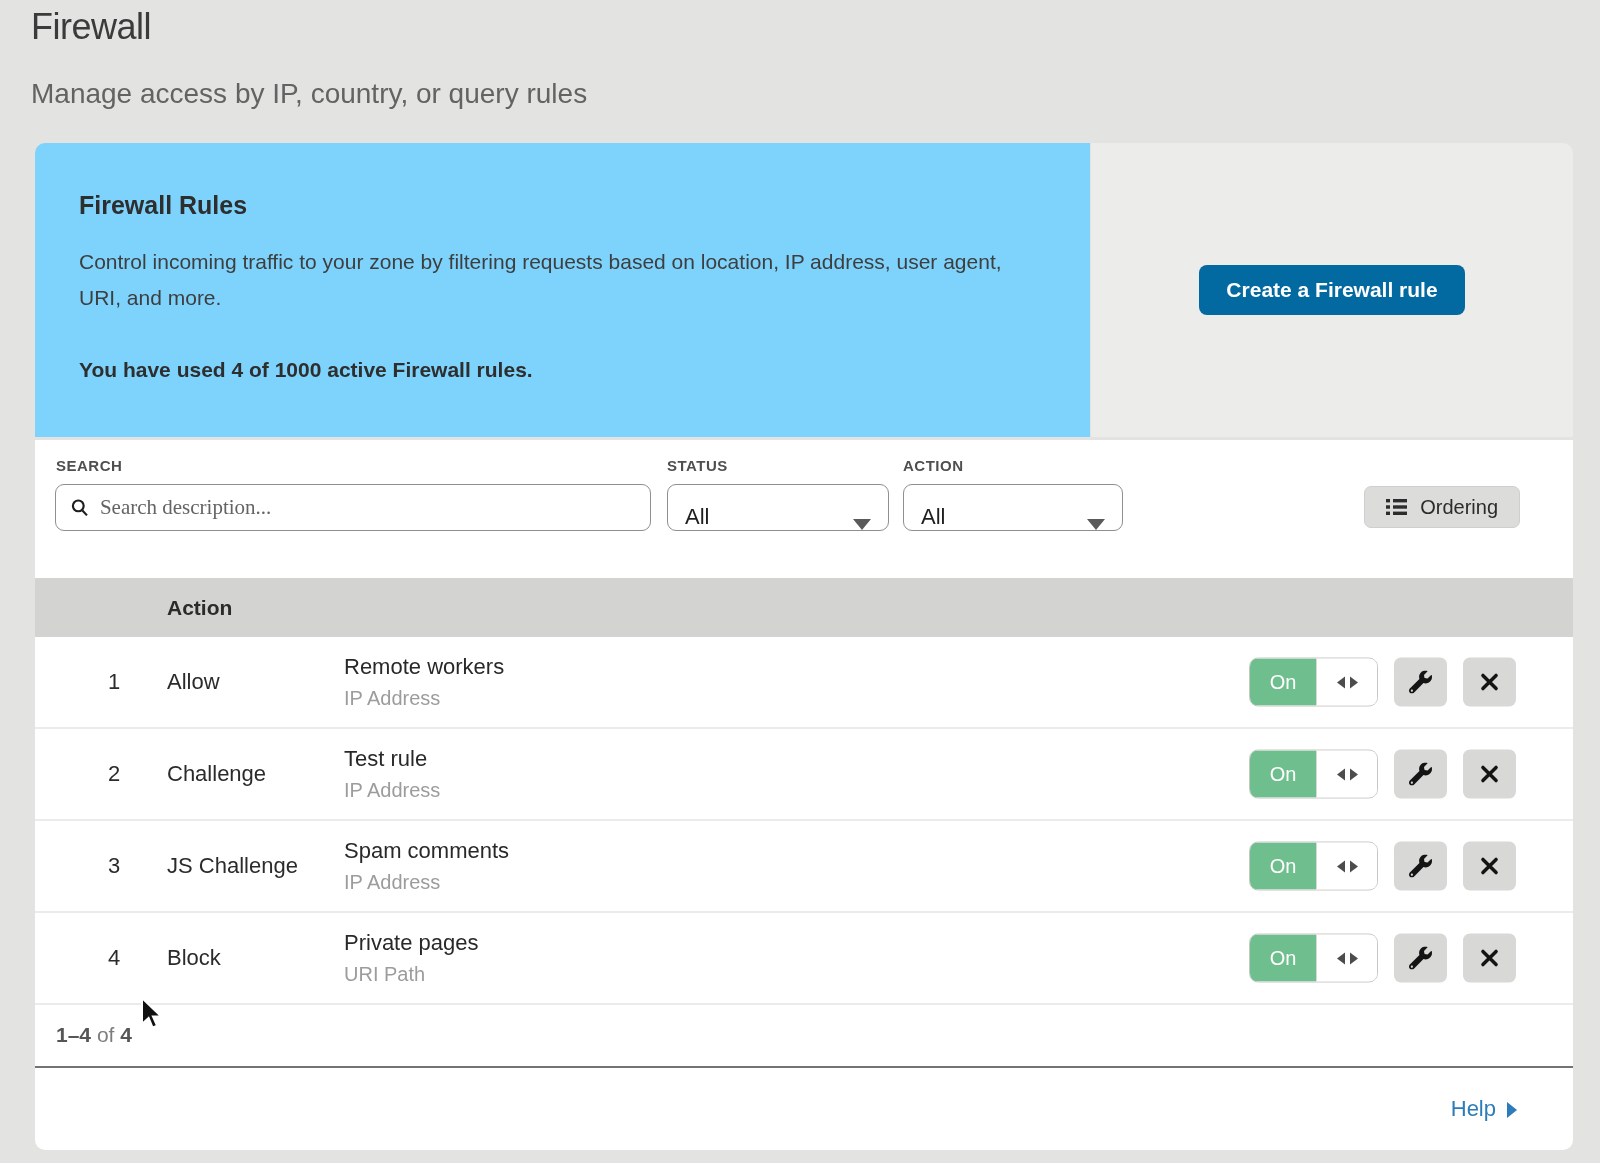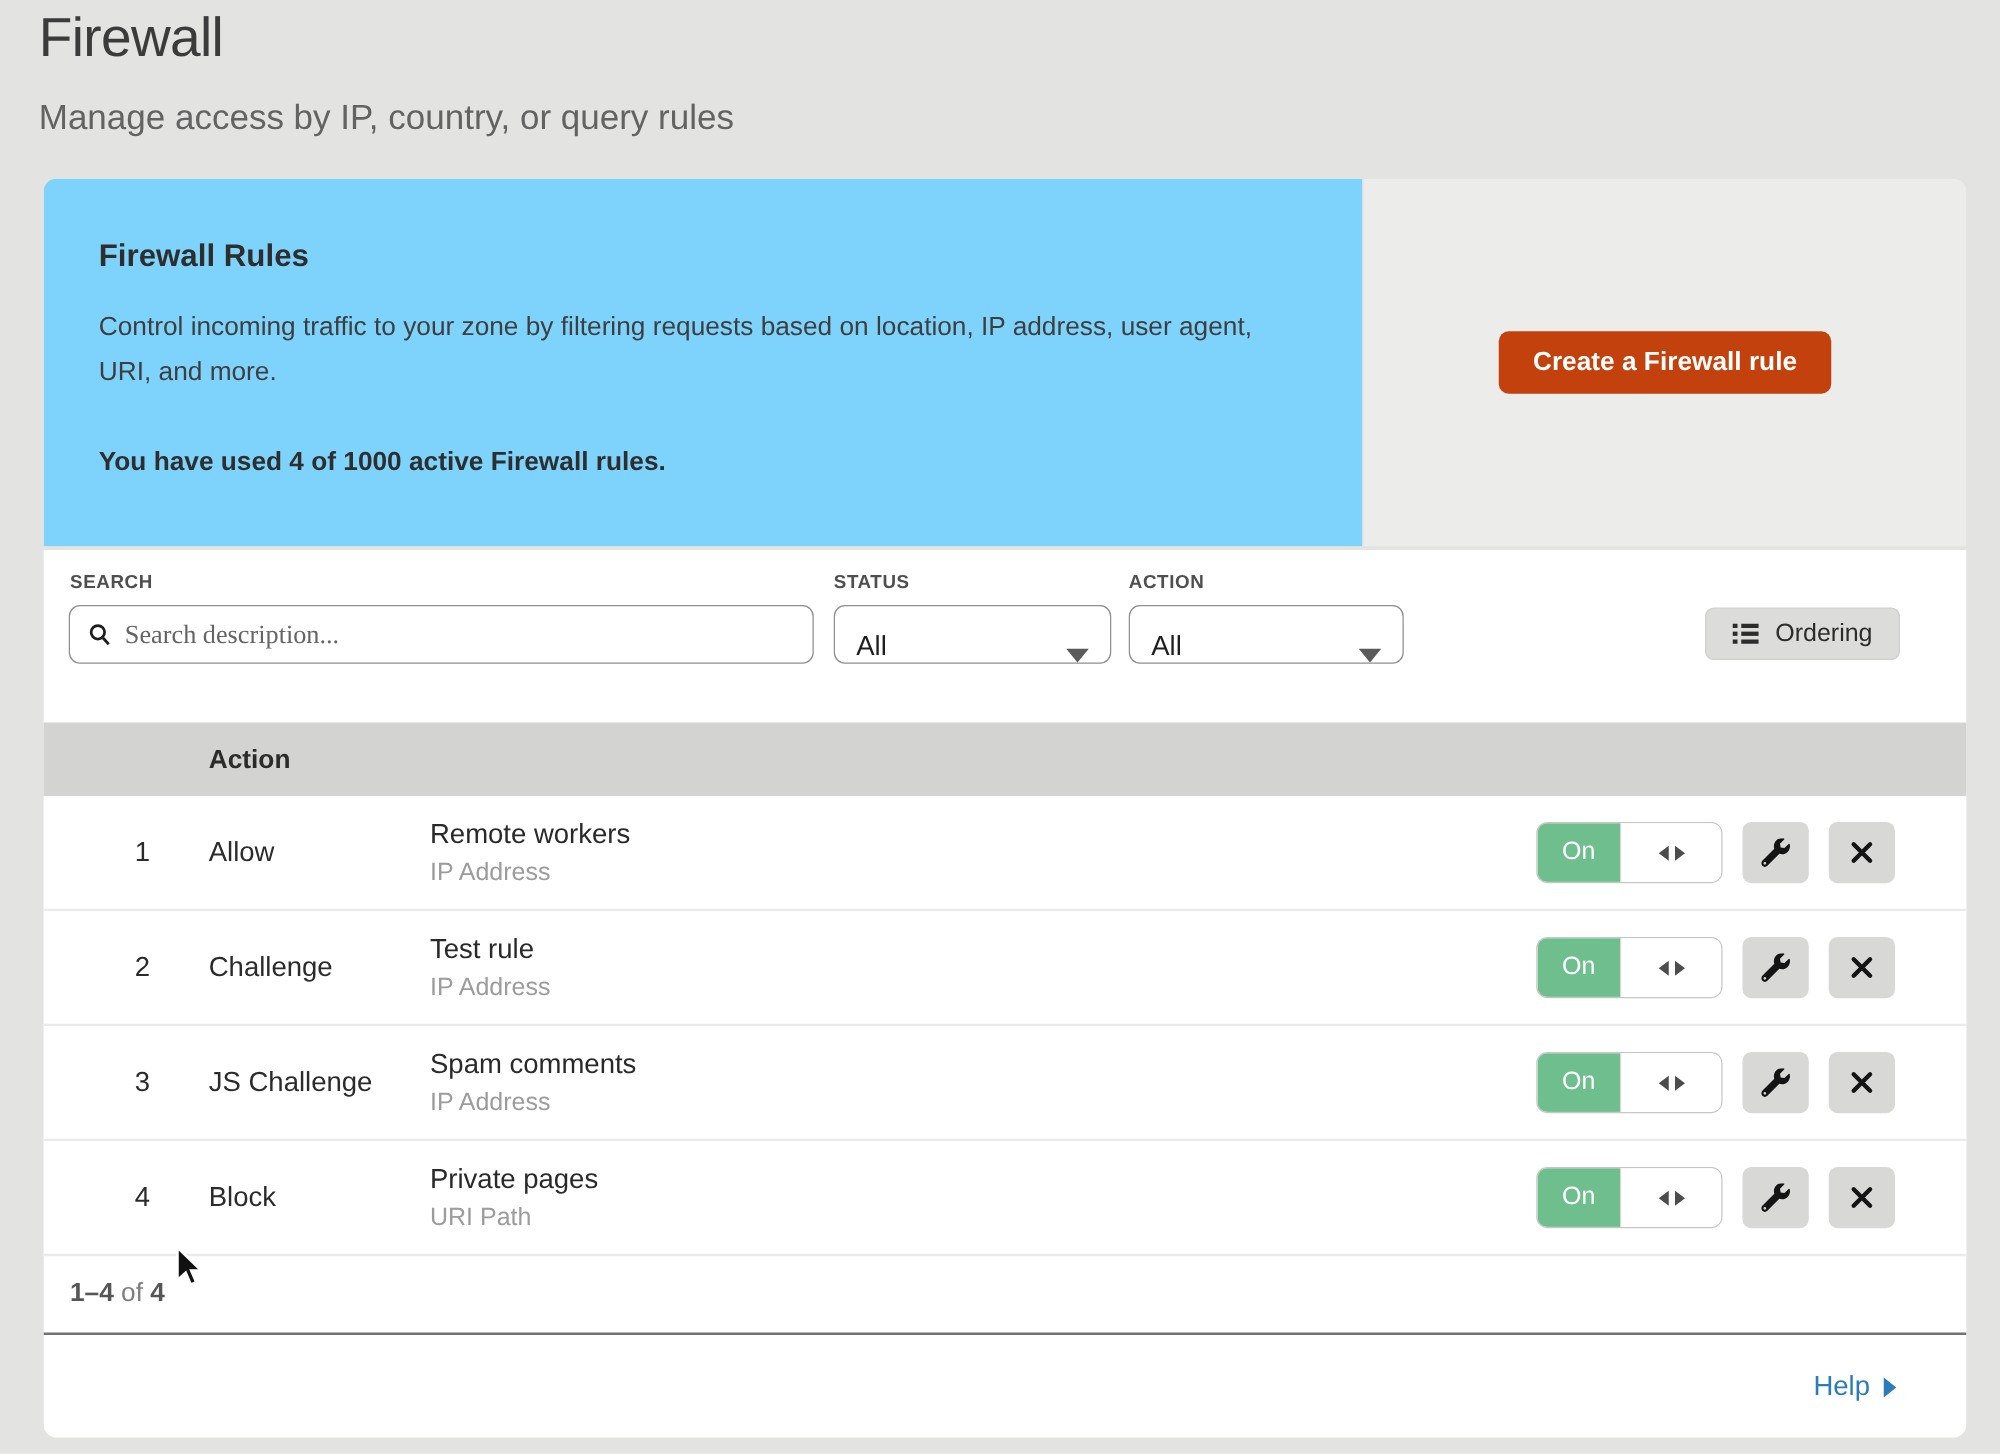--- a/index.html
+++ b/index.html
@@ -7,21 +7,21 @@
   body {
     font-family: "Liberation Sans", sans-serif;
     background:#e3e3e1;
     position:relative;
     overflow:hidden;
     color:#2b2b2b;
   }
   
   .page-title {
     position:absolute; left:31px; top:6px;
-    font-size:44px; font-weight:400; color:#3b3b3b; letter-spacing:-0.5px;
+    font-size:36px; font-weight:400; color:#3b3b3b; letter-spacing:-0.5px;
   }
   .page-subtitle {
     position:absolute; left:31px; top:78px;
     font-size:28px; font-weight:400; color:#636363;
   }
   
   .overview-card {
     position:absolute; left:35px; top:143px; width:1538px; height:294px;
     display:flex; border-radius:10px 10px 0 0; overflow:hidden;
   }
@@ -29,21 +29,21 @@
   .overview-heading { font-size:25px; font-weight:bold; color:#2e2e2e; }
   .overview-desc {
     margin-top:24px; font-size:21px; color:#3e3e3e; line-height:36px; max-width:950px;
   }
   .overview-usage { margin-top:42px; font-size:21px; font-weight:bold; color:#2e2e2e; }
   .overview-right {
     width:483px; background:#ececea; border-left:1px solid #e2e2e0;
     display:flex; align-items:center; justify-content:center;
   }
   .create-btn {
-    background:#c2410c; color:#ffffff; border:none; cursor:pointer;
+    background:#0369a1; color:#ffffff; border:none; cursor:pointer;
     font-family:"Liberation Sans", sans-serif;
     font-size:21px; font-weight:bold; padding:13px 27px; border-radius:8px;
   }
   
   .main-card {
     position:absolute; left:35px; top:440px; width:1538px; height:710px;
     background:#ffffff; border-radius:0 0 10px 10px;
   }
   
   .filters { position:relative; height:138px; }
@@ -101,21 +101,21 @@
     font-size:22px; color:#2b2b2b;
   }
   .row-desc { position:absolute; left:309px; top:50%; transform:translateY(-50%); }
   .desc-title { font-size:22px; color:#292929; }
   .desc-sub { font-size:20px; color:#9c9c9c; margin-top:7px; }
   .row-controls {
     position:absolute; right:57px; top:50%; transform:translateY(-50%);
     display:flex; align-items:center;
   }
   .toggle {
-    width:149px; height:49px; border-radius:9px; overflow:hidden;
+    width:129px; height:49px; border-radius:9px; overflow:hidden;
     display:flex; border:1px solid #c6c6c4; background:#fff; cursor:pointer;
   }
   .toggle-on {
     width:66px; background:#6fbf8e; color:#fff; font-size:20px;
     display:flex; align-items:center; justify-content:center;
   }
   .toggle-handle {
     flex:1; background:#fff; display:flex; align-items:center;
     justify-content:center; gap:5px; border-left:1px solid #d9d9d7;
   }

